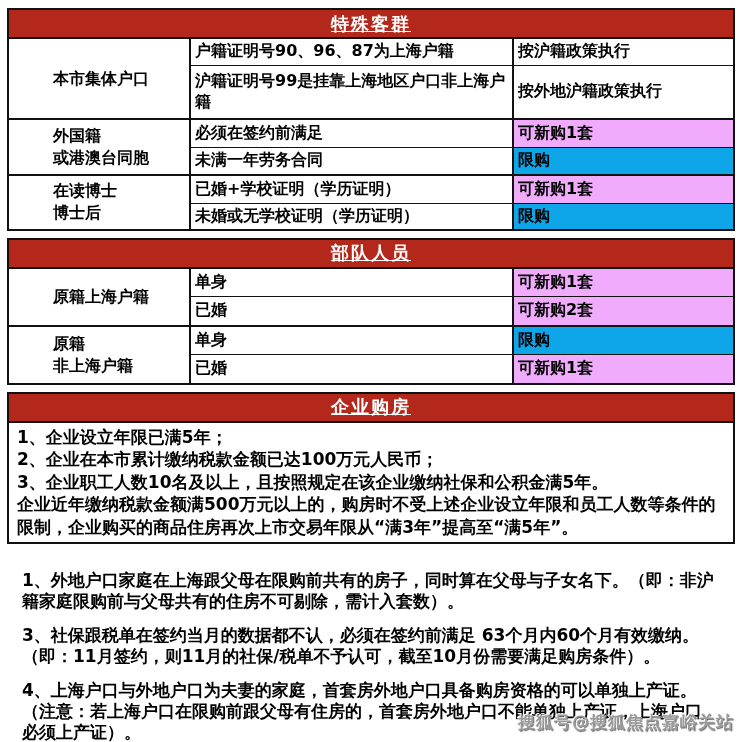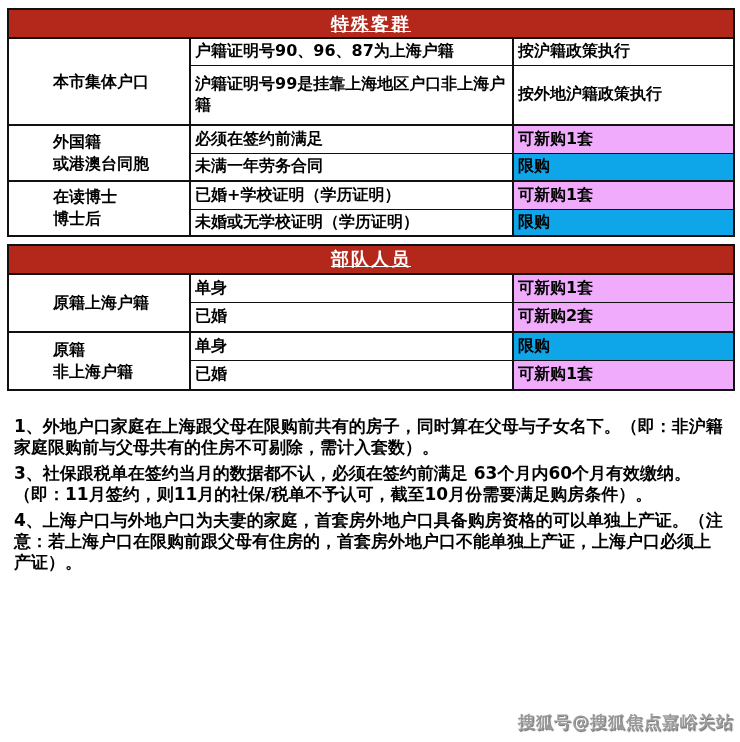--- a/index.html
+++ b/index.html
@@ -42,39 +42,39 @@
     padding: 2px 4px;
     background: #ffffff;
   }
   td.group-label { white-space: pre-line; line-height: 22px; padding-left: 44px; }
   td.allow    { background: #f0abfc; }
   td.restrict { background: #0ea5e9; }
   .thin-b { border-bottom-width: 1px; }
   .thin-t { border-top-width: 1px; }
 
   tr.h27 { height: 27px; }
-  tr.h49 { height: 60px; }
+  tr.h49 { height: 54px; }
   tr.h28 { height: 28px; margin-top: 32px; }
   tr.h31 { height: 25px; margin-left: 41px; }
   tr.h29 { height: 29px; }
 
   td.enterprise-body {
     text-align: left;
     font-size: 17px;
     line-height: 22.5px;
     padding: 3px 8px 4px 8px;
   }
   td.enterprise-body div { margin: 0; }
 
   .notes {
     padding: 6px 2px 0 2px;
     font-size: 17px;
     line-height: 21px;
   }
-  .notes p { margin: 5px; }
+  .notes p { margin: 13px; }
 
   .watermark {
     position: absolute;
     right: 6px;
     bottom: 8px;
     font-size: 17px;
     color: #9a9a9a;
     text-shadow: -1px -1px 0 #ffffff, 1px 1px 1px #6b6b6b;
     letter-spacing: 1px;
     white-space: nowrap;
@@ -159,20 +159,31 @@
   </tbody>
     </table>
 
   <table class="policy">
     <colgroup>
         <col class="c1">
         <col class="c2">
         <col class="c3">
       </colgroup>
     <tbody>
+        <tr class="h27">
+      <th class="section-header" colspan="3">企业购房</th>
+    </tr>
+    <tr>
+      <td class="enterprise-body" colspan="3">
+        <div>1、企业设立年限已满5年；</div>
+        <div>2、企业在本市累计缴纳税款金额已达100万元人民币；</div>
+        <div>3、企业职工人数10名及以上，且按照规定在该企业缴纳社保和公积金满5年。</div>
+        <div>企业近年缴纳税款金额满500万元以上的，购房时不受上述企业设立年限和员工人数等条件的限制，企业购买的商品住房再次上市交易年限从“满3年”提高至“满5年”。</div>
+      </td>
+    </tr>
   </tbody>
     </table>
 
   <div class="notes">
     <p>1、外地户口家庭在上海跟父母在限购前共有的房子，同时算在父母与子女名下。（即：非沪籍家庭限购前与父母共有的住房不可剔除，需计入套数）。</p>
     <p>3、社保跟税单在签约当月的数据都不认，必须在签约前满足 63个月内60个月有效缴纳。（即：11月签约，则11月的社保/税单不予认可，截至10月份需要满足购房条件）。</p>
     <p>4、上海户口与外地户口为夫妻的家庭，首套房外地户口具备购房资格的可以单独上产证。（注意：若上海户口在限购前跟父母有住房的，首套房外地户口不能单独上产证，上海户口必须上产证）。</p>
   </div>
 
 </div>

